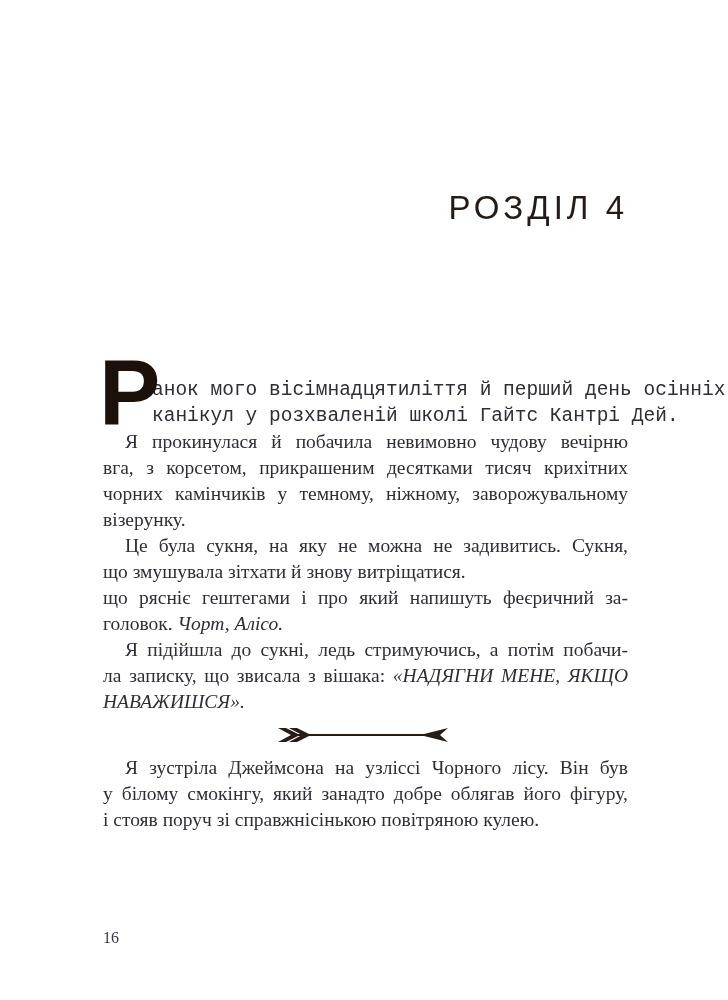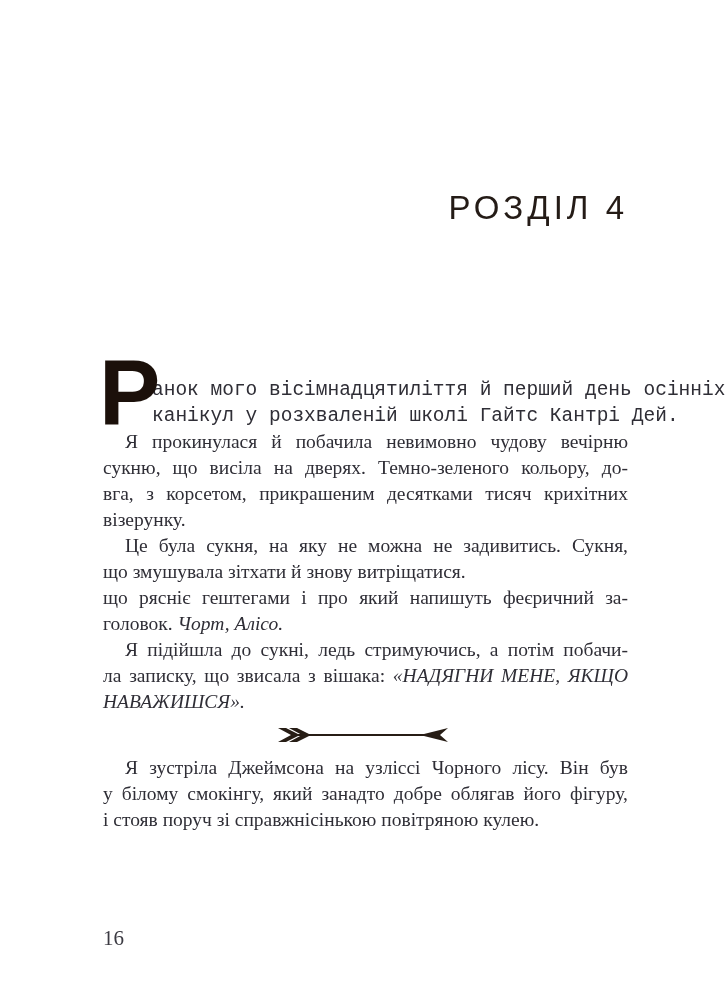--- a/index.html
+++ b/index.html
@@ -65,21 +65,21 @@
     height: 40px;
     display: flex;
     align-items: center;
     justify-content: center;
   }
   .divider svg { display: block; }
   .page-number {
     position: absolute;
     left: 103px;
     top: 928px;
-    font-size: 21px;
+    font-size: 16px;
     line-height: 20px;
     color: #3b3a42;
   }
 </style>
 </head>
 <body>
 
 <div class="page">
   <h1 class="chapter-title">РОЗДІЛ 4</h1>
 
@@ -87,22 +87,22 @@
 
   <div class="para has-drop">
         <span class="drop-cap">Р</span>
         <div class="drop-lines">
           <div class="line"><span>анок мого вісімнадцятиліття й перший день осінніх</span></div>
           <div class="line last"><span>канікул у розхваленій школі Гайтс Кантрі Дей.</span></div>
         </div>
       </div>
       <div class="para">
         <div class="line indent"><span>Я прокинулася й побачила невимовно чудову вечірню</span></div>
-        <div class="line"><span>сукню, що висіла на дверях. Темно-зеленого кольору, до-</span></div>
         <div class="line"><span>вга, з корсетом, прикрашеним десятками тисяч крихітних</span></div>
+        <div class="line"><span>чорних камінчиків у темному, ніжному, заворожувальному</span></div>
         <div class="line last"><span>візерунку.</span></div>
       </div>
       <div class="para">
         <div class="line indent"><span>Це була сукня, на яку не можна не задивитись. Сукня,</span></div>
         <div class="line last"><span>що змушувала зітхати й знову витріщатися.</span></div>
       </div>
       <div class="para">
         <div class="line"><span>що рясніє гештегами і про який напишуть феєричний за-</span></div>
         <div class="line last"><span>головок. </span><span class="italic">Чорт, Алісо.</span></div>
       </div>

